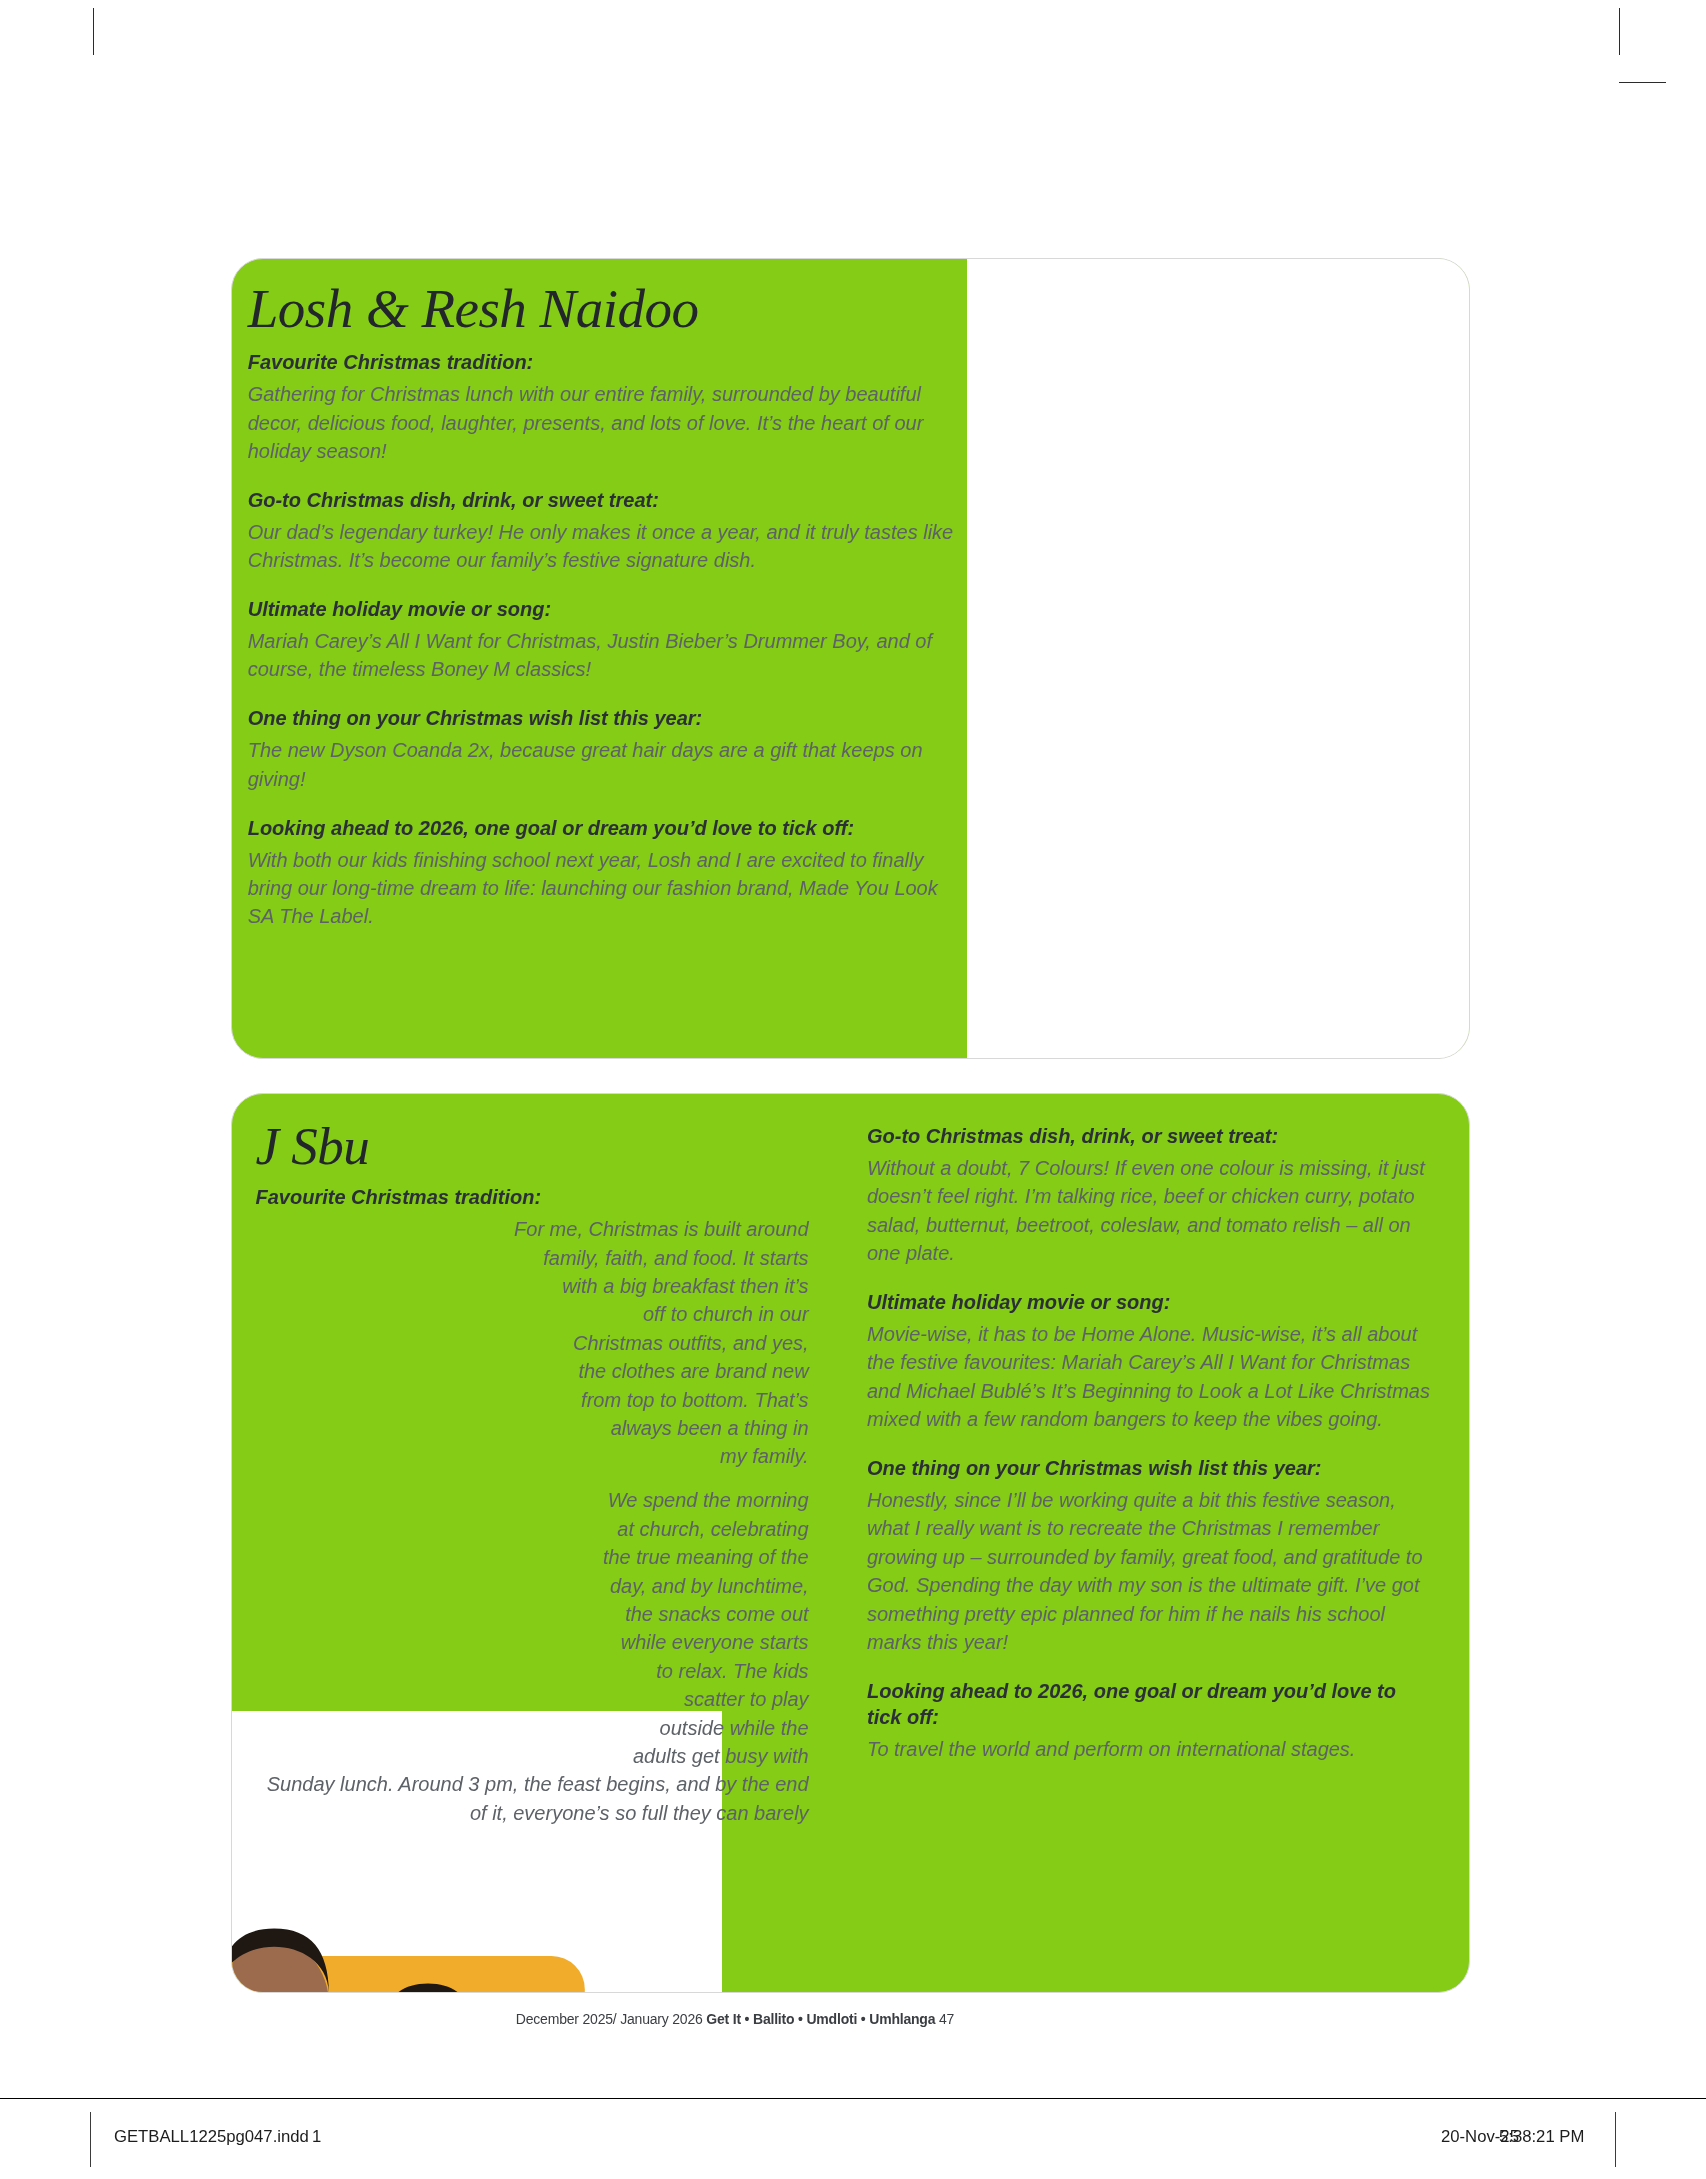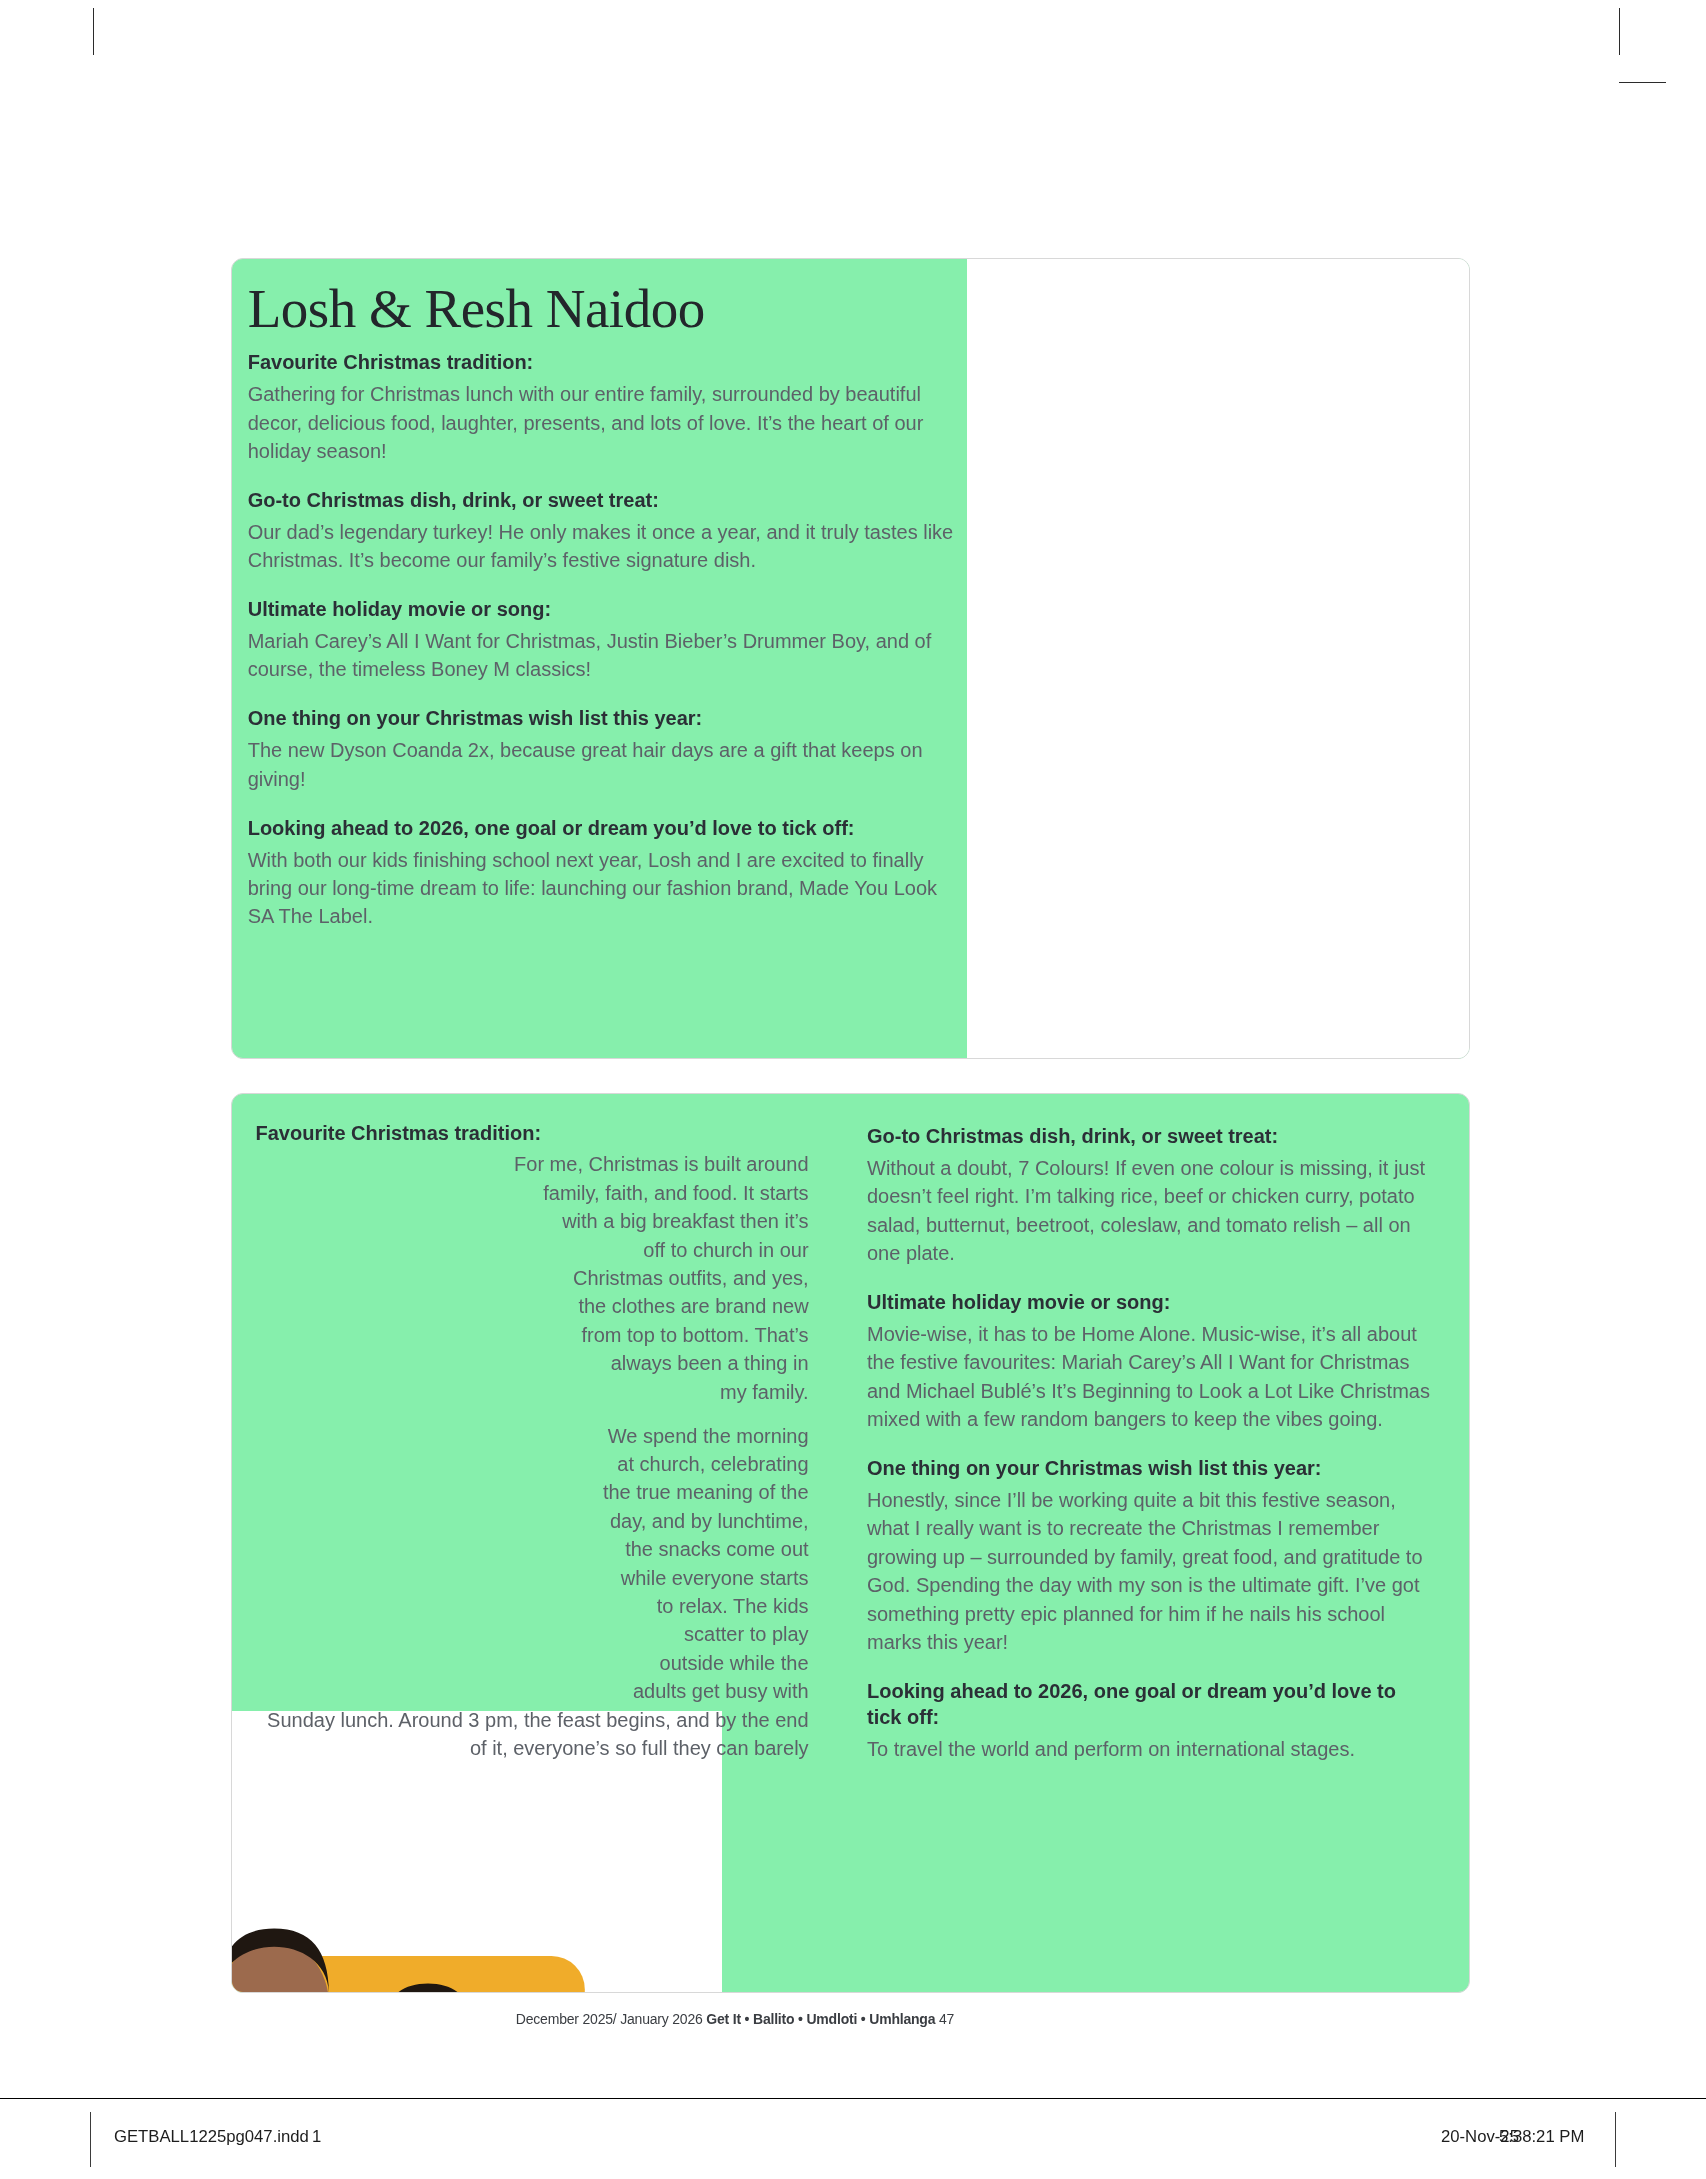--- a/index.html
+++ b/index.html
@@ -20,25 +20,26 @@
   .crop {
     position: absolute;
     background: #2b2b2b;
   }
   .crop.v { width: 1px; }
   .crop.h { height: 1px; }
 
   
   .card {
     position: absolute;
-    background: #86efac;
+    background: #84cc16;
     border: 1px solid #d8d8d8;
-    border-radius: 12px;
+    border-radius: 32px;
     box-sizing: border-box;
     overflow: hidden;
+    font-style: italic;
   }
   #card-losh { left: 231px; top: 258px; width: 1239px; height: 801px; }
   #card-jsbu { left: 231px; top: 1093px; width: 1239px; height: 900px; }
 
   
   .name-heading {
     font-family: "Liberation Serif", serif;
     font-weight: 400;
     color: #23262b;
     letter-spacing: -0.5px;
@@ -291,20 +292,21 @@
         <rect x="412" y="740" width="56" height="60" fill="#8d5f45"></rect>
 
         <ellipse cx="420" cy="792" rx="48" ry="16" fill="#1d2430"></ellipse>
         <ellipse cx="330" cy="792" rx="44" ry="16" fill="#1d2430"></ellipse>
 
         <circle cx="400" cy="500" r="16" fill="#e8c46a"></circle>
       </svg>
     </div>
 
     <div id="jsbu-left">
+      <h2 class="name-heading" id="jsbu-name">J Sbu</h2>
       <p class="q">Favourite Christmas tradition:</p>
 
       <div id="jsbu-flow">
 
         <div class="wrap-shape" style="height:549px; width:374px;
                     shape-outside: polygon(0px 0px, 245px 0px, 245px 29px, 274px 29px, 284px 59px, 294px 90px,
                                            306px 122px, 316px 153px, 323px 186px, 329px 218px, 335px 251px,
                                            341px 282px, 345px 314px, 349px 345px, 353px 376px, 359px 408px,
                                            365px 439px, 370px 470px, 374px 502px, 374px 549px, 0px 549px);
                     float:left;"></div>

